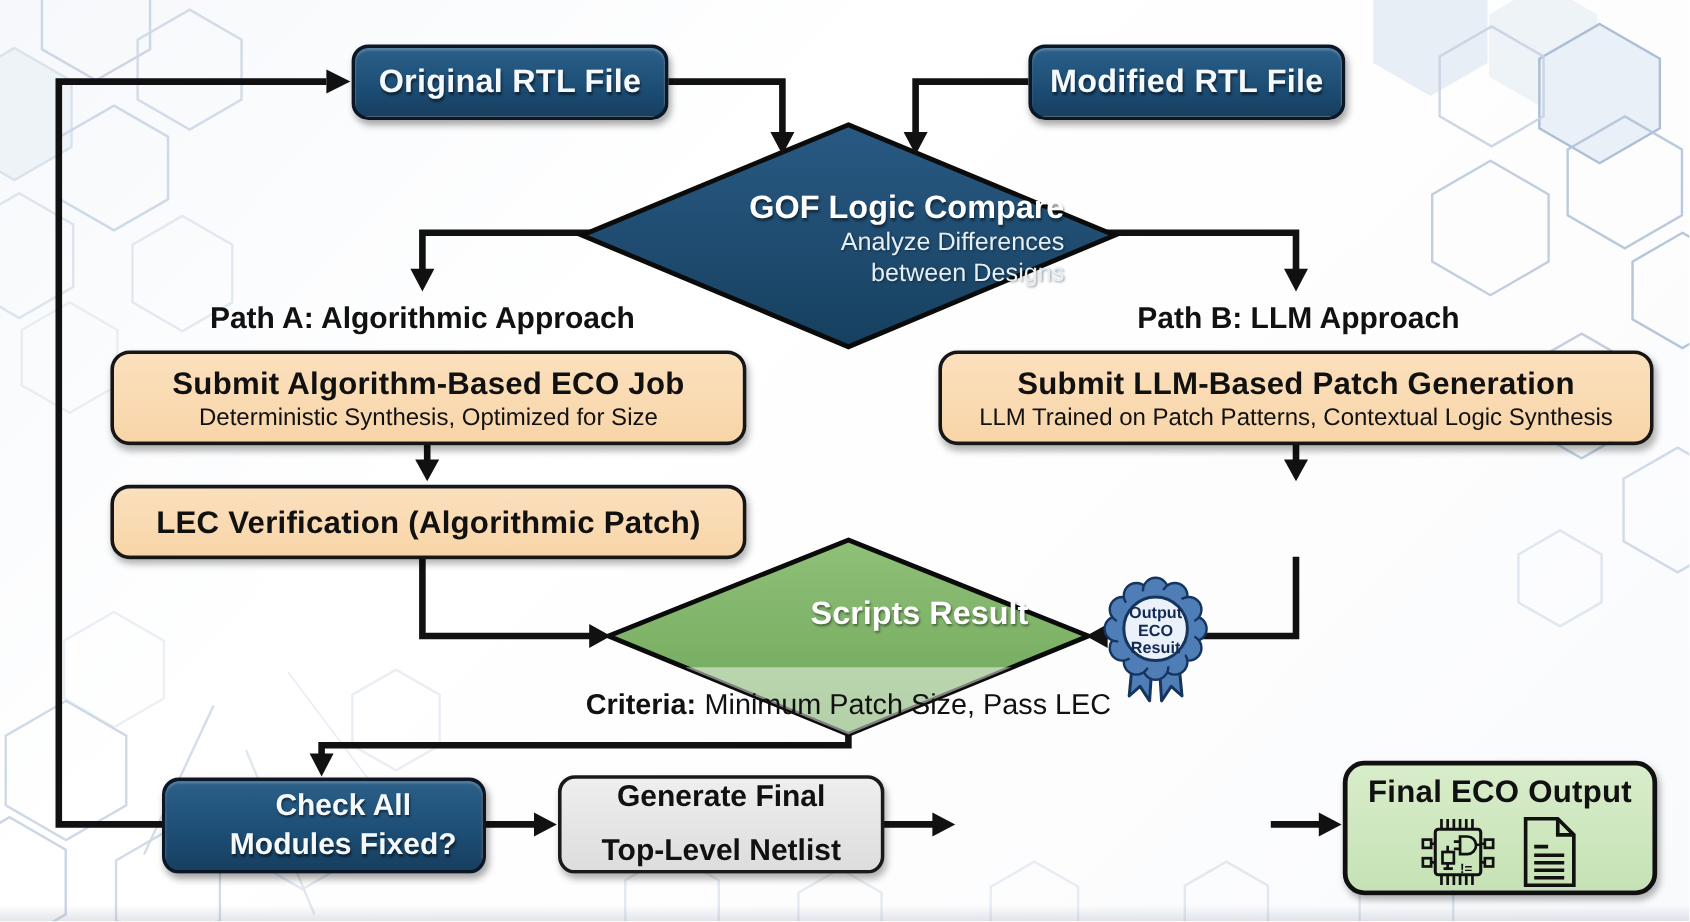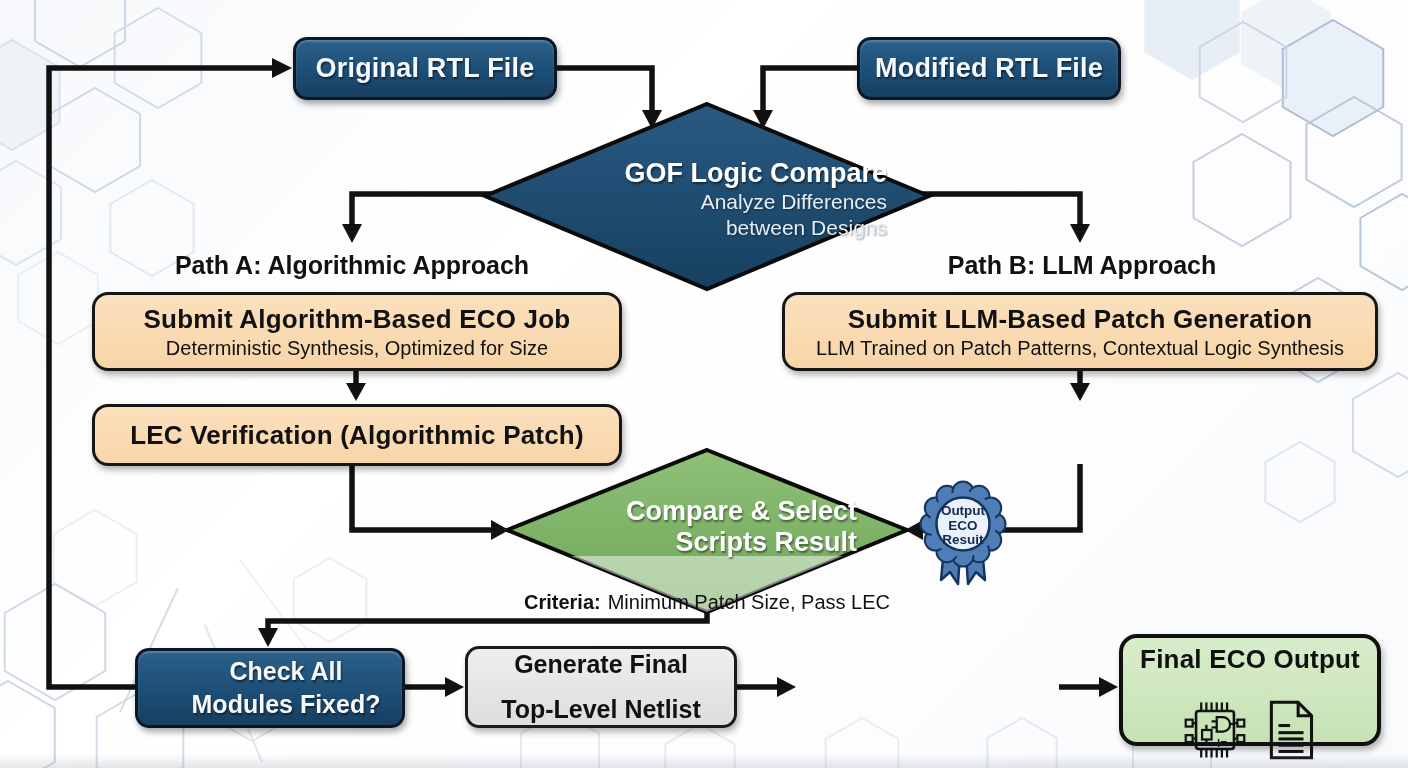--- a/index.html
+++ b/index.html
@@ -27,31 +27,30 @@
   .gray {
     background:linear-gradient(180deg,#eeeeee 0%,#dddddd 100%);
     border:3px solid #1a1a1a; border-radius:14px; color:#111;
     box-shadow:2px 4px 6px rgba(0,0,0,.3);
     gap:12px;
   }
   .lgreen {
     background:linear-gradient(180deg,#d8edca 0%,#c6e2b5 100%);
     border:4px solid #101010; border-radius:18px; color:#111;
     box-shadow:2px 4px 6px rgba(0,0,0,.3);
-    gap:20px;
   }
   .t-xl  { font-size:27px; font-weight:bold; letter-spacing:.2px; }
   .t-lg  { font-size:25px; font-weight:bold; }
   .t-sub { font-size:20px; font-weight:400; margin-top:2px; }
   .freefloat { position:absolute; z-index:2; text-align:center; color:#111; }
   .pathlabel { font-size:25px; font-weight:bold; }
   .dtext { position:absolute; z-index:2; text-align:right; color:#fff; pointer-events:none; }
   .dtext .big { font-size:27px; font-weight:bold; text-shadow:1px 2px 2px rgba(0,0,0,.45); }
   .dtext .small { font-size:21px; font-weight:400; color:#e6eef6; line-height:26px; text-shadow:1px 1px 2px rgba(0,0,0,.4); }
-  #criteria { font-size:20px;margin-top:17px; }
+  #criteria { font-size:24px; }
   #criteria b { font-weight:bold; }
   #criteria span.rest { margin-left:7px; font-weight:400; }
   #badge { position:absolute; left:917px; top:480px; width:92px; height:112px; z-index:3; }
   #badge .btxt {
     position:absolute; left:0; top:24px; width:92px; text-align:center;
     font-size:13.5px; font-weight:bold; line-height:14.5px; color:#132a52;
   }
   .iconrow { display:flex; align-items:center; justify-content:center; gap:20px; margin-top:4px; }
   #bottom-strip {
     position:absolute; left:0; bottom:0; width:1408px; height:14px; z-index:5; pointer-events:none;
@@ -169,21 +168,20 @@
   <div class="node orange t-xl" style="left:92px;top:404px;width:530px;height:62px;font-size:26px;">
     <span>LEC Verification (Algorithmic Patch)</span>
   </div>
 
   <div class="node orange" style="left:782px;top:292px;width:596px;height:79px;">
     <span class="t-xl" style="font-size:26px;">Submit LLM-Based Patch Generation</span>
     <span class="t-sub">LLM Trained on Patch Patterns, Contextual Logic Synthesis</span>
   </div>
 
   <div class="dtext" style="left:557px;top:496px;width:300px;">
-    <div class="big">Compare &amp; Select</div>
     <div class="big">Scripts Result</div>
   </div>
 
   <div id="criteria" class="freefloat" style="left:457px;top:574px;width:500px;">
     <b>Criteria:</b><span class="rest">Minimum Patch Size, Pass LEC</span>
   </div>
 
   <div id="badge">
     <svg width="92" height="112" viewBox="0 0 92 112">
       <polygon points="28,58 44,58 41,104 33,92 24,100" fill="#4f7db6" stroke="#16355e" stroke-width="2.5" stroke-linejoin="round"></polygon>

